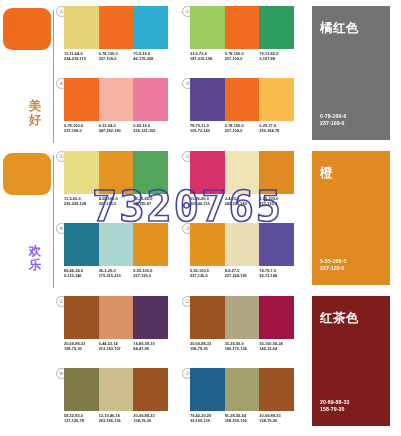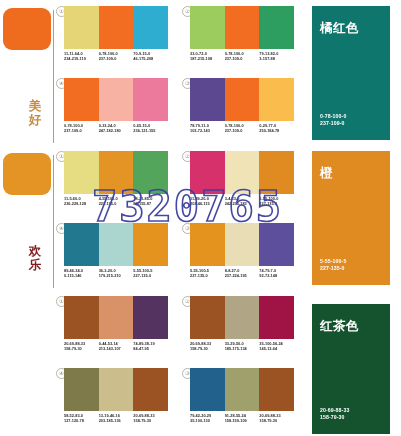--- a/index.html
+++ b/index.html
@@ -96,21 +96,21 @@
   <div class="rail">
 
     <div class="rail-section" style="top:0;height:145px;">
       <div class="chip" style="top: 8px; background: rgb(239, 108, 31);"></div>
       <div class="rail-label" style="top: 100px; color: rgb(200, 138, 62);">美好</div>
       <div class="rail-divider" style="left: 53px; top: 10px; height: 133px; background: rgb(181, 160, 99);"></div>
     </div>
 
     <div class="rail-section" style="top:145px;height:145px;">
       <div class="chip" style="top: 8px; background: rgb(227, 148, 37);"></div>
-      <div class="rail-label" style="top: 100px; color: #7f1d1d;">欢乐</div>
+      <div class="rail-label" style="top: 100px; color: #8b5cf6;">欢乐</div>
       <div class="rail-divider" style="left: 53px; top: 10px; height: 133px; background: rgb(181, 160, 99);"></div>
     </div>
 
 
   </div>
 
   <div class="groups" id="groups-root">
       <div class="group" style="left: 0px; top: 6px;">
         <div class="gnum">①</div>
         <div class="bars">
@@ -371,35 +371,35 @@
           </div>
           <div class="codecol">
             <div class="codeline">20-69-88-33</div>
             <div class="codeline">158-79-30</div>
           </div>
         </div>
       </div>
     </div>
 
   <div class="panels" id="panels-root">
-      <div class="panel" style="top: 6px; height: 134px; background: #0f766e;">
+      <div class="panel" style="top: 6px; height: 134px; background: #737373;">
         <div class="panel-title">橘红色</div>
         <div class="panel-codes">
           <div class="panel-code">0-78-100-0</div>
           <div class="panel-code">237-109-0</div>
         </div>
       </div>
       <div class="panel" style="top: 151px; height: 134px; background: rgb(224, 138, 34);">
         <div class="panel-title">橙</div>
         <div class="panel-codes">
           <div class="panel-code">5-55-100-5</div>
           <div class="panel-code">227-135-0</div>
         </div>
       </div>
-      <div class="panel" style="top: 304px; height: 130px; background: #14532d;">
+      <div class="panel" style="top: 296px; height: 130px; background: #7f1d1d;">
         <div class="panel-title">红茶色</div>
         <div class="panel-codes">
           <div class="panel-code">20-69-88-33</div>
           <div class="panel-code">158-79-30</div>
         </div>
       </div>
     </div>
 
   <div class="watermark">
     <div class="wm-text" style="-webkit-text-stroke-color: rgb(59, 63, 158);">7320765</div>

